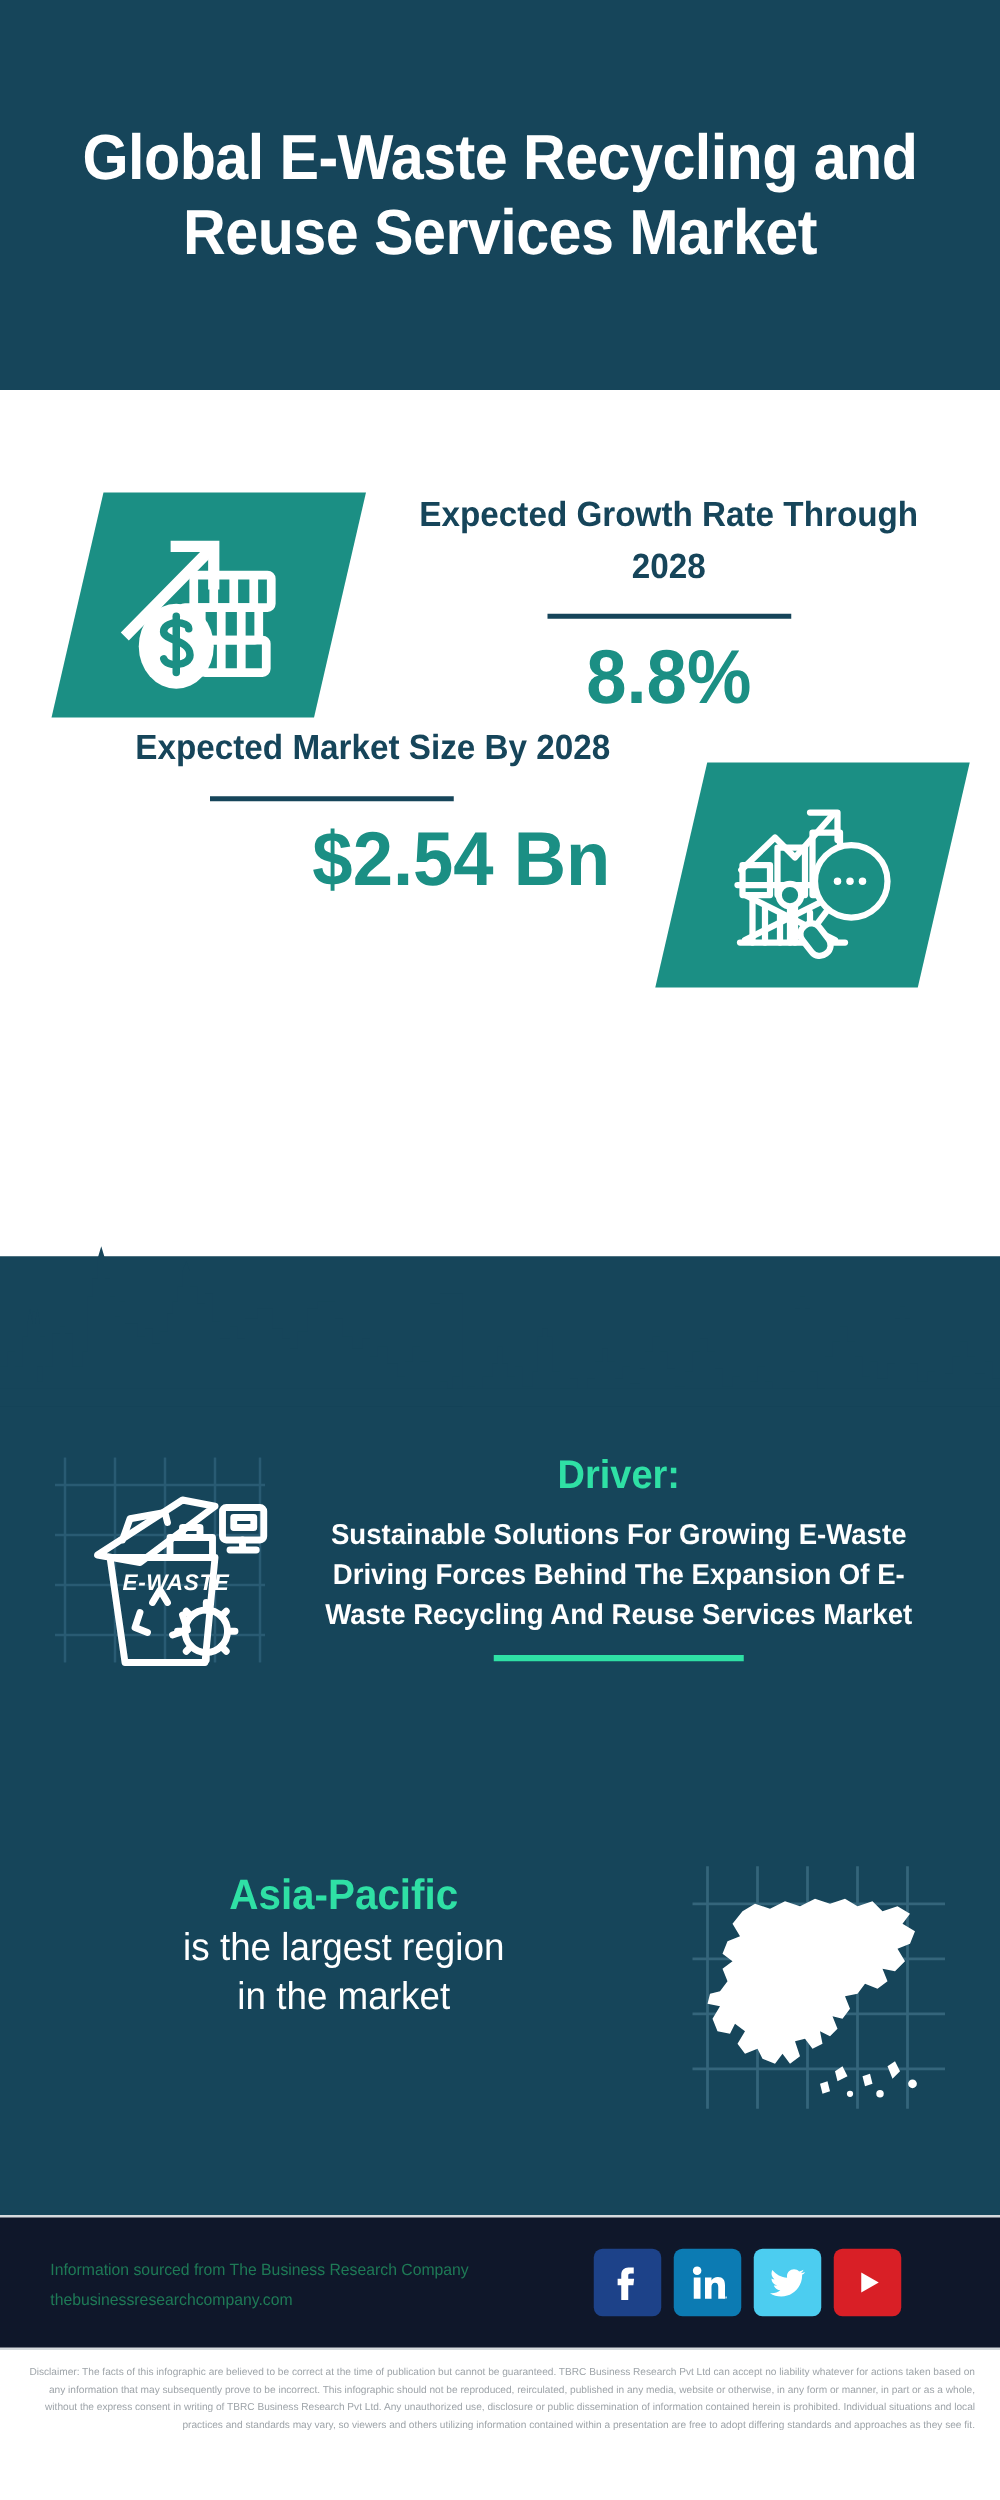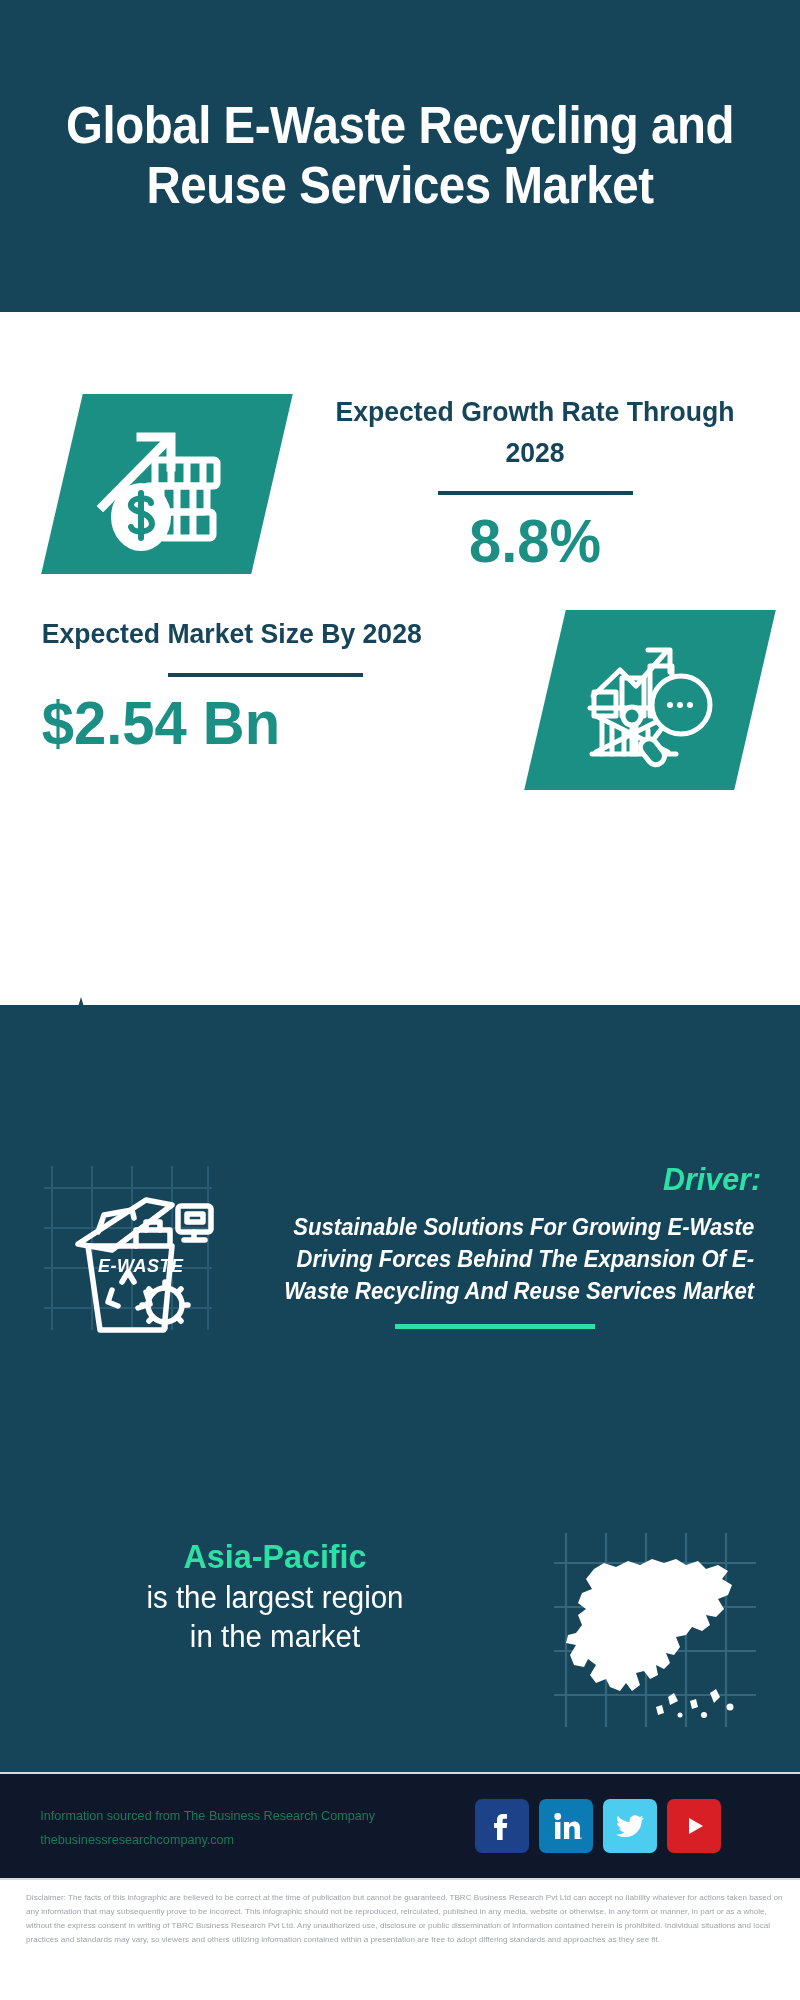--- a/index.html
+++ b/index.html
@@ -53,21 +53,21 @@
     width:195px; height:4px; background:#16455a;
     margin:18px auto 0 auto;
   }
   .stat-value {
     color:#1b8f84; font-size:61px; font-weight:bold; line-height:1.2;
     margin-top:10px; transform:scaleX(0.95);
   }
 
   
   .stat2 { position:absolute; left:0; top:578px; width:800px; height:300px; }
-  .stat2-text { position:absolute; left:30px; top:0px; width:470px; text-align:left;margin-top:36px; }
+  .stat2-text { position:absolute; left:30px; top:0px; width:470px; text-align:right; }
   .para-right {
     position:absolute; left:545px; top:32px; width:210px; height:180px;
     background:#1b8f84; transform:skewX(-13deg);
   }
   .icon-analytics {
     position:absolute; left:550px; top:36px; width:200px; height:172px;
     display:flex; align-items:center; justify-content:center;
   }
 
   
@@ -81,37 +81,37 @@
   .skyline svg { display:block; width:800px; height:140px; }
 
   
   .driver {
     position:absolute; left:0; top:1160px; width:800px; height:300px;
   }
   .driver-icon {
     position:absolute; left:40px; top:0px; width:175px; height:175px;font-style:italic;
   }
   .driver-text {
-    position:absolute; left:215px; top:0px; width:560px; text-align:right;font-style:italic;
+    position:absolute; left:215px; top:0px; width:560px; text-align:center;
   }
   .driver-title {
     color:#2fe0a5; font-size:32px; font-weight:bold; line-height:1.2;
     transform:scaleX(0.95);
   }
   .driver-body {
     color:#ffffff; font-size:23px; font-weight:bold; line-height:1.38;
     margin-top:14px; padding:0 10px; transform:scaleX(0.96);
   }
   .divider-green {
     width:200px; height:5px; background:#2fe0a5;
     margin:16px auto 0 auto;
   }
 
   
-  .region { position:absolute; left:0; top:1495px; width:676px; height:200px;margin-top:40px; }
+  .region { position:absolute; left:0; top:1495px; width:676px; height:200px; }
   .region-text { position:absolute; left:20px; top:0; width:510px; text-align:center; }
   .region-name {
     color:#2fe0a5; font-size:34px; font-weight:bold; line-height:1.25;
     transform:scaleX(0.95);
   }
   .region-sub {
     color:#ffffff; font-size:31px; font-weight:normal; line-height:1.28;
     transform:scaleX(0.95);
   }
   .region-map { position:absolute; left:540px; top:-20px; width:230px; height:230px; }
@@ -133,24 +133,24 @@
     display:flex; gap:10px;
   }
   .sicon {
     width:54px; height:54px; border-radius:7px;
     display:flex; align-items:center; justify-content:center;
   }
   .sicon svg { display:block; }
 
   
   .disclaimer {
-    position:absolute; left:17px; top:1884px; width:782px; height:116px;
+    position:absolute; left:7px; top:1884px; width:782px; height:116px;
     padding:7px 9px 0 9px;
     color:#9ea4a9; font-size:8.1px; line-height:1.73;
-    text-align:left;
+    text-align:right;
   }
 </style>
 </head>
 <body>
 
 <div id="page">
 
   <div class="header">
     <h1>Global E-Waste Recycling and Reuse Services Market</h1>
   </div>

